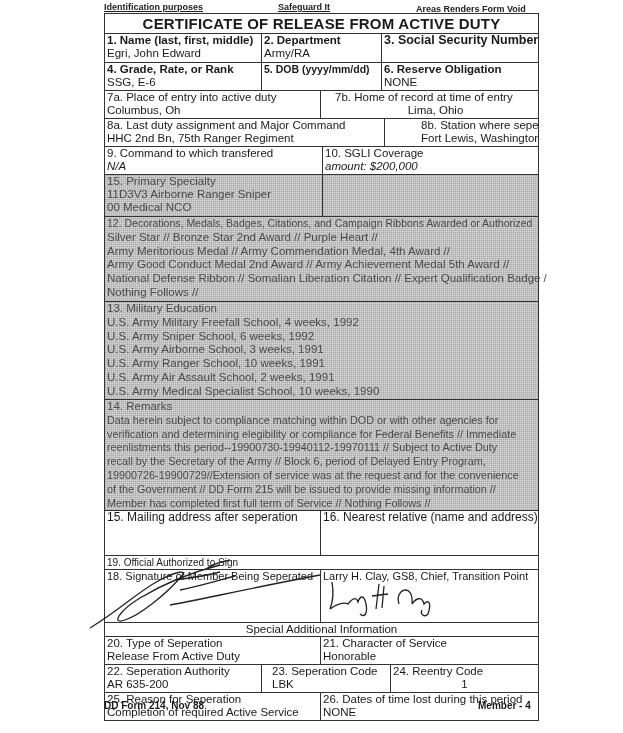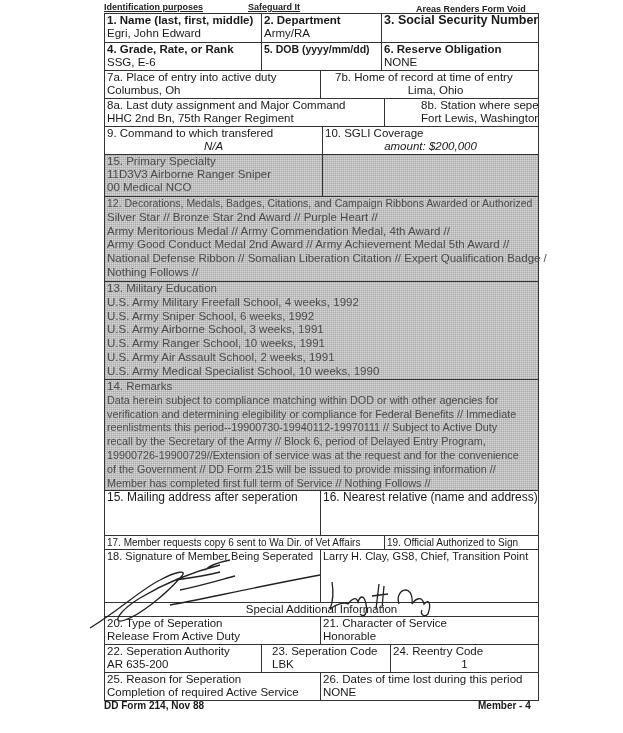--- a/index.html
+++ b/index.html
@@ -7,39 +7,40 @@
          font-family:"Liberation Sans", sans-serif; color:#1a1a1a; }
   .hdr-note { position:absolute; top:2px; font-size:9px; font-weight:bold; text-decoration:underline; color:#222; }
   .form { position:absolute; left:104px; top:13px; width:433px; border:1.5px solid #333; }
   .title { height:19px; border-bottom:1px solid #333; text-align:center; font-weight:bold; font-size:15px; line-height:19px; letter-spacing:0.2px; }
   .row { display:flex; border-bottom:1px solid #333; }
   .cell { border-right:1px solid #333; padding:0 2px; box-sizing:border-box; overflow:hidden; }
   .cell:last-child { border-right:none; }
   .lbl { font-size:11.5px; line-height:13px; white-space:nowrap; }
   .lbl.b { font-weight:bold; }
   .val { font-size:11.5px; line-height:13px; white-space:nowrap; }
-  .val.i { font-style:italic;text-align:center; }
+  .val.i { font-style:italic; }
   .val.c { text-align:center; }
   .shade { background-color:#d6d6d6;
            background-image: repeating-linear-gradient(0deg, rgba(0,0,0,0.10) 0 1px, transparent 1px 2px),
                              repeating-linear-gradient(90deg, rgba(0,0,0,0.10) 0 1px, transparent 1px 2px); }
   .shade .lbl, .shade .val { color:#4a4a4a; }
   .block { padding:0 2px; }
   .block .line { font-size:11.5px; line-height:13.8px; white-space:nowrap; }
   .sig { position:absolute; }
   .footer { position:absolute; top:700px; font-size:10px; font-weight:bold; }
 </style>
 </head>
 <body>
 
 <div class="hdr-note" style="left:104px;">Identification purposes</div>
-<div class="hdr-note" style="left:248px;">Safeguard It</div>
+<div class="hdr-note" style="left:278px;">Safeguard It</div>
 <div class="hdr-note" style="left:416px; top:4px;">Areas Renders Form Void</div>
 
 <div class="form">
+  <div class="title">CERTIFICATE OF RELEASE FROM ACTIVE DUTY</div>
 
   <div class="row" style="height:28px;">
     <div class="cell" style="width:157px;">
       <div class="lbl b">1. Name (last, first, middle)</div>
       <div class="val">Egri, John Edward</div>
     </div>
     <div class="cell" style="width:120px;">
       <div class="lbl b">2. Department</div>
       <div class="val">Army/RA</div>
     </div>
@@ -143,23 +144,20 @@
   <div class="row" style="height:44px;">
     <div class="cell" style="width:216px;">
       <div class="lbl" style="font-size:12px;">15. Mailing address after seperation</div>
     </div>
     <div class="cell" style="flex:1;">
       <div class="lbl" style="font-size:12px;">16. Nearest relative (name and address)</div>
     </div>
   </div>
 
   <div class="row" style="height:13px;">
-    <div class="cell" style="width:280px;">
-      <div class="lbl" style="font-size:10px; line-height:13px;">17. Member requests copy 6 sent to Wa Dir. of Vet Affairs</div>
-    </div>
     <div class="cell" style="flex:1;">
       <div class="lbl" style="font-size:10px; line-height:13px;">19. Official Authorized to Sign</div>
     </div>
   </div>
 
   <div class="row" style="height:52px;">
     <div class="cell" style="width:216px;">
       <div class="lbl" style="font-size:11px;">18. Signature of Member Being Seperated</div>
     </div>
     <div class="cell" style="flex:1;">

